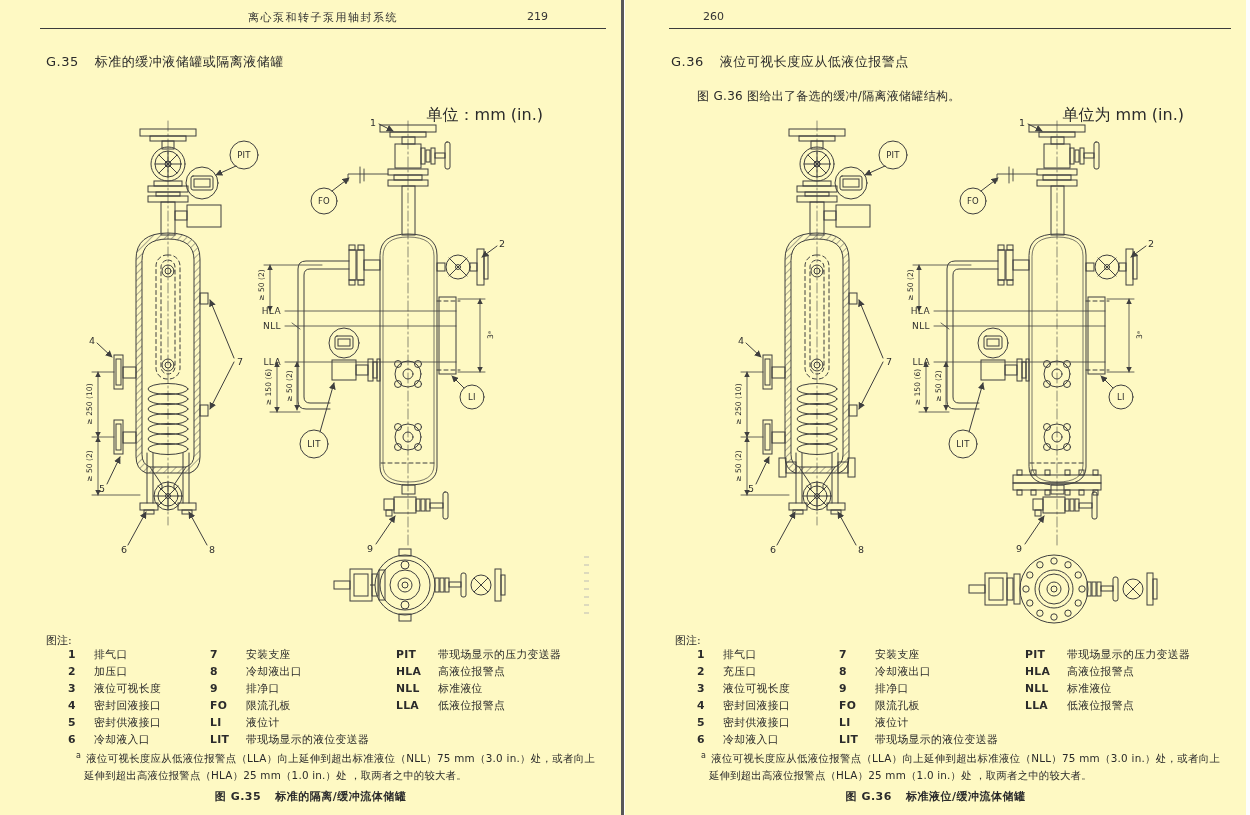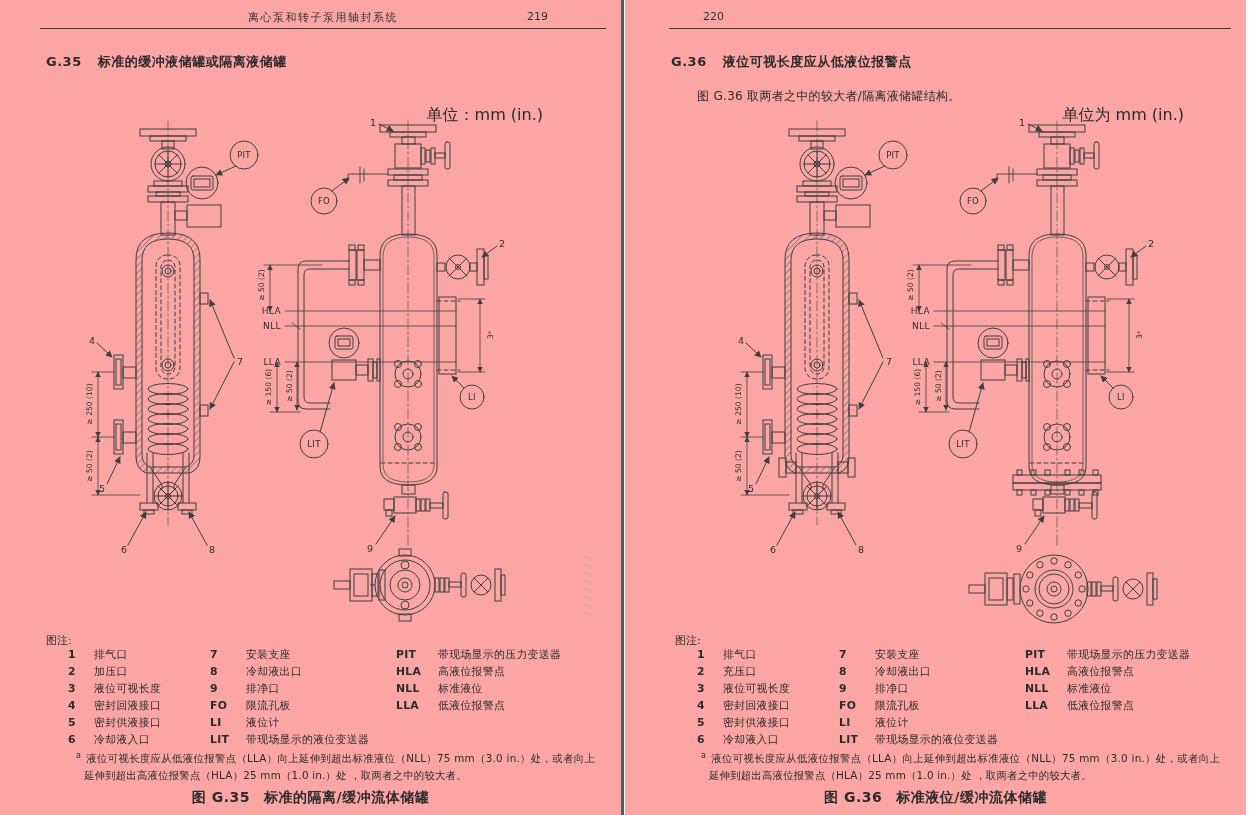--- a/index.html
+++ b/index.html
@@ -1,36 +1,36 @@
 <!DOCTYPE html>
 <html><head>
 <meta charset="utf-8">
 <style>
   html,body{margin:0;padding:0}
   body{
     width:1250px;height:815px;position:relative;overflow:hidden;
     background:#fdfdfd;color:#2b2b2b;
     font-family:"DejaVu Sans","Liberation Sans",sans-serif;
   }
-  .page{position:absolute;top:0;height:815px;width:621px;background:#fca5a5}
+  .page{position:absolute;top:0;height:815px;width:621px;background:#fef9c3}
   .page.pg-left{left:0}
   .page.pg-right{left:625px}
   .divider{position:absolute;left:621px;top:0;width:3px;height:815px;background:#585858}
   .artifact{position:absolute;left:584px;top:556px;width:5px;height:62px;opacity:.45;
     background:repeating-linear-gradient(to bottom,#b5b5b5 0 2px,transparent 2px 8px)}
 
   .pg-header{position:absolute;top:7px;left:40px;right:15px;height:21px;
     border-bottom:1.3px solid #3c3c3c;font-size:11px;color:#333}
   .hdr-title{position:absolute;left:0;right:0;top:3px;text-align:center;letter-spacing:1.5px}
   .hdr-num{position:absolute;top:3px}
   .pg-left .hdr-num{right:58px}
   .pg-right .pg-header{left:44px}
   .pg-right .hdr-num{left:34px}
 
-  .section-h{position:absolute;top:53px;left:46px;font-size:13px;font-weight:bold;letter-spacing:.5px}
+  .section-h{position:absolute;top:53px;left:46px;font-size:13px;font-weight:normal;letter-spacing:.5px}
   .section-h .sec-num{margin-right:16px}
   .intro{position:absolute;top:88px;left:72px;font-size:12px;letter-spacing:.3px}
   .units{position:absolute;top:105px;font-size:16px;right:78px}
   .pg-right .units{right:62px}
 
   .diagram{position:absolute;top:117px;left:52px;width:560px;height:512px}
   .pg-right .diagram{left:76px}
   .diagram text{fill:#2e2e2e;stroke:none;font-family:"DejaVu Sans",sans-serif}
   .ct{font-size:9.5px;text-anchor:middle;dominant-baseline:central}
   .bt{font-size:8.5px;text-anchor:middle;dominant-baseline:central;letter-spacing:.3px}
@@ -43,21 +43,21 @@
   .legend-grid{display:grid;margin-left:22px;
     grid-template-columns:26px 116px 36px 150px 42px auto;
     row-gap:4.6px;font-size:10.8px;line-height:12.5px}
   .lk{font-weight:bold;letter-spacing:.3px}
   .ll{letter-spacing:.4px}
 
   .footnote{position:absolute;top:750px;left:84px;right:26px;font-size:10.4px;
     line-height:1.55;text-align:justify;letter-spacing:.2px}
   .footnote sup{font-size:8px;margin-right:5px;margin-left:-8px}
   .caption{position:absolute;top:789px;left:0;right:0;text-align:center;
-    font-weight:bold;font-size:14px;letter-spacing:.5px}
+    font-weight:bold;font-size:11px;letter-spacing:.5px}
   .caption .cap-text{margin-left:14px}
 </style>
 </head>
 <body>
 
 <svg width="0" height="0" style="position:absolute" aria-hidden="true">
   <defs>
     <pattern id="hatch" width="5" height="5" patternUnits="userSpaceOnUse" patternTransform="rotate(45)">
       <line x1="0" y1="0" x2="0" y2="5" stroke="#5a5a5a" stroke-width="1"></line>
     </pattern>
@@ -395,28 +395,28 @@
     <sup>a</sup><span>液位可视长度应从低液位报警点（LLA）向上延伸到超出标准液位（NLL）75 mm（3.0 in.）处，或者向上延伸到超出高液位报警点（HLA）25 mm（1.0 in.）处 ，取两者之中的较大者。</span>
   </div>
 
   <div class="caption">
     <span class="cap-num">图 G.35</span><span class="cap-text">标准的隔离/缓冲流体储罐</span>
   </div>
 </div>
 
 <div class="page pg-right">
   <div class="pg-header">
-    <span class="hdr-num">220</span>
+    <span class="hdr-num">260</span>
   </div>
 
   <div class="section-h">
     <span class="sec-num">G.36</span><span>液位可视长度应从低液位报警点</span>
   </div>
 
-  <div class="intro">图 G.36 取两者之中的较大者/隔离液储罐结构。</div>
+  <div class="intro">图 G.36 图给出了备选的缓冲/隔离液储罐结构。</div>
   <div class="units">单位为 mm (in.)</div>
 
   <svg class="diagram" viewBox="0 0 560 512">
     <use href="#gv-sect"></use>
     <use href="#gv-ext"></use>
     <use href="#gv-alt-extras"></use>
     <use href="#gv-plan-alt"></use>
     <text class="ct" x="321" y="5">1</text>
     <text class="ct" x="450" y="126">2</text>
     <text class="ct" x="40" y="223">4</text>

